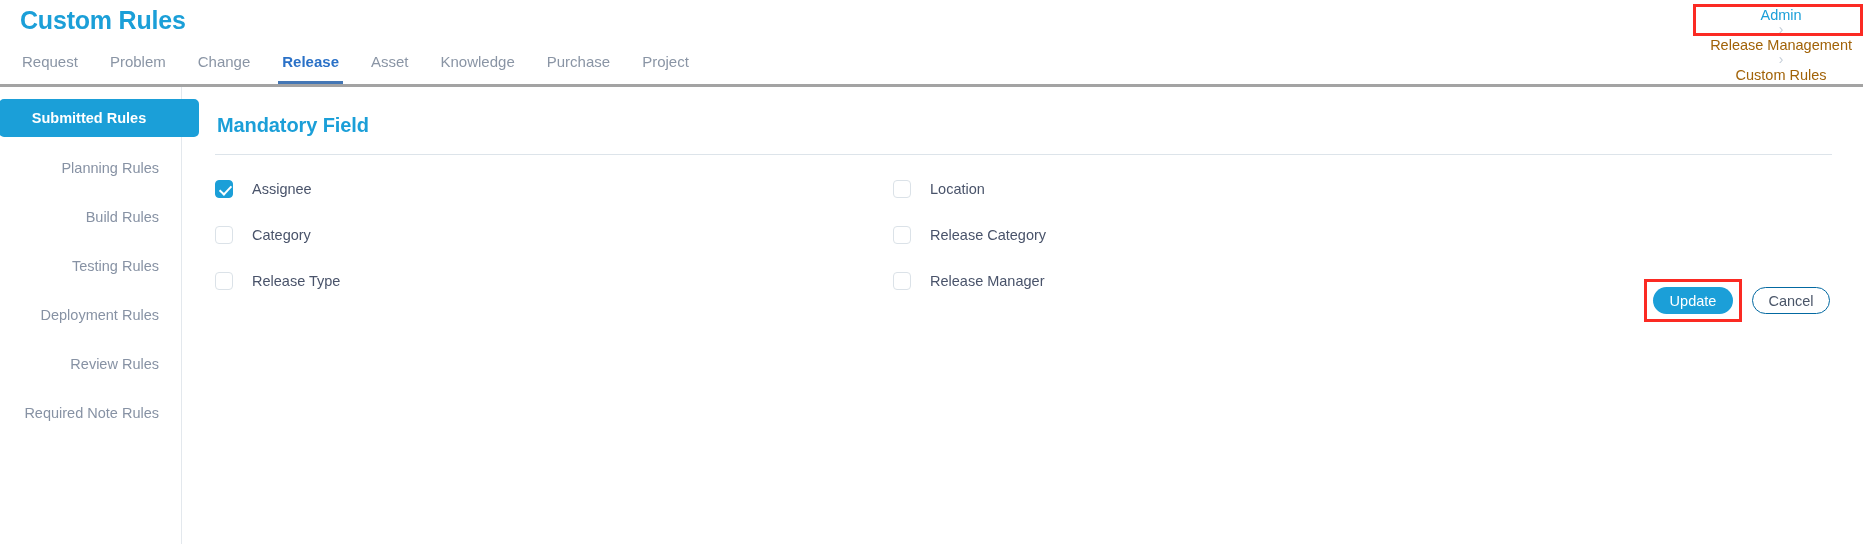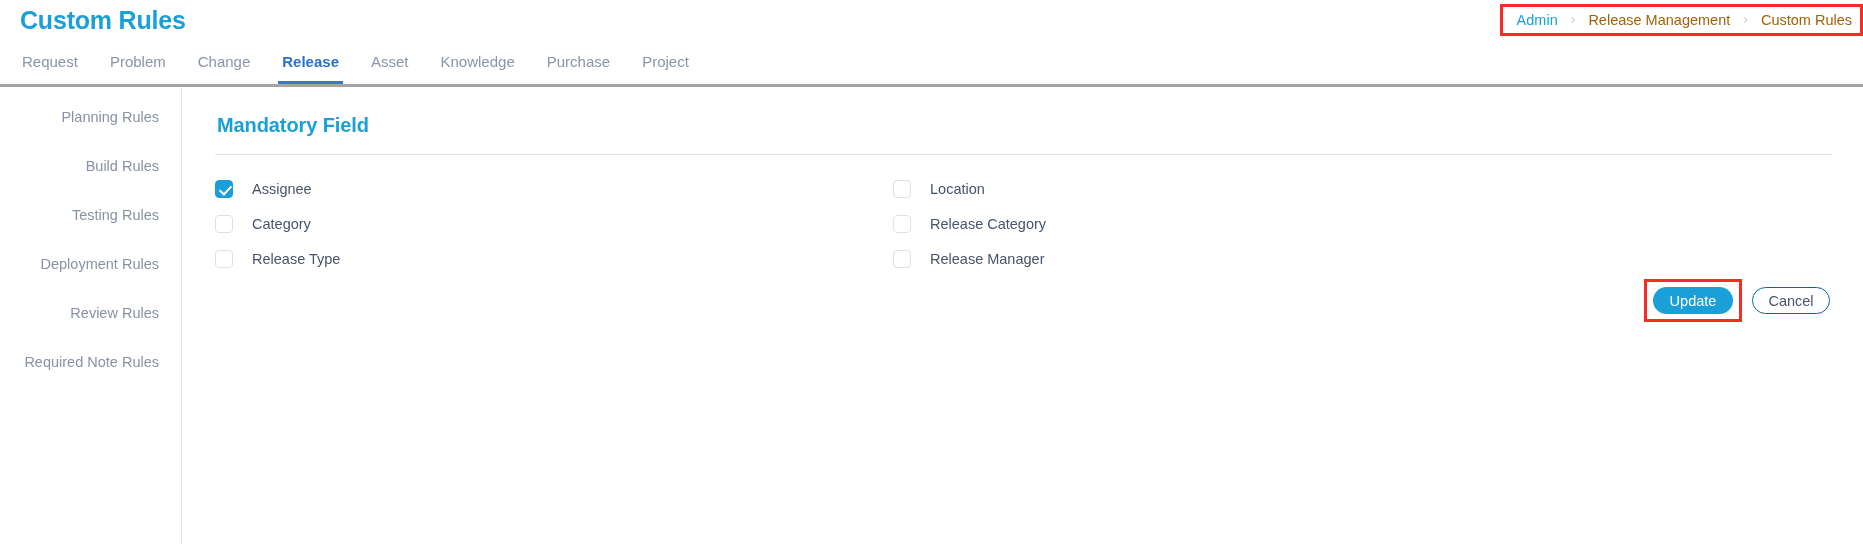--- a/index.html
+++ b/index.html
@@ -40,20 +40,21 @@
   .breadcrumb-wrap {
     position: absolute;
     right: 0px;
     top: 4px;
     height: 32px;
     display: flex;
     align-items: center;
     padding: 0 8px 0 14px;
     border: 3px solid #fb2a23;
     background: #fff;
+    flex-direction: column;
   }
   .crumb {
     font-size: 14.5px;
     color: #a16207;
     white-space: nowrap;
   }
   .crumb.link { color: #1b9fd8; cursor: pointer; }
   .crumb-sep {
     display: inline-block;
     margin: 0 13px;
@@ -164,21 +165,21 @@
     width: 1617px;
     height: 1px;
     background: #dde4ea;
   }
 
   
   .cb-grid {
     margin-top: 17px;
     display: grid;
     grid-template-columns: 678px auto;
-    row-gap: 1px;
+    row-gap: 12px;
   }
   .cb-row {
     display: flex;
     align-items: center;
     height: 34px;
     cursor: pointer;
   }
   .cb-box {
     width: 18px;
     height: 18px;
@@ -273,20 +274,23 @@
   <div class="tab active">Release</div>
   <div class="tab">Asset</div>
   <div class="tab">Knowledge</div>
   <div class="tab">Purchase</div>
   <div class="tab">Project</div>
 </div>
 
 <div class="content">
 
   <div class="sidenav">
+    <div class="nav-item active">
+      <span>Submitted Rules</span>
+    </div>
     <div class="nav-item">
       <span>Planning Rules</span>
     </div>
     <div class="nav-item">
       <span>Build Rules</span>
     </div>
     <div class="nav-item">
       <span>Testing Rules</span>
     </div>
     <div class="nav-item">

